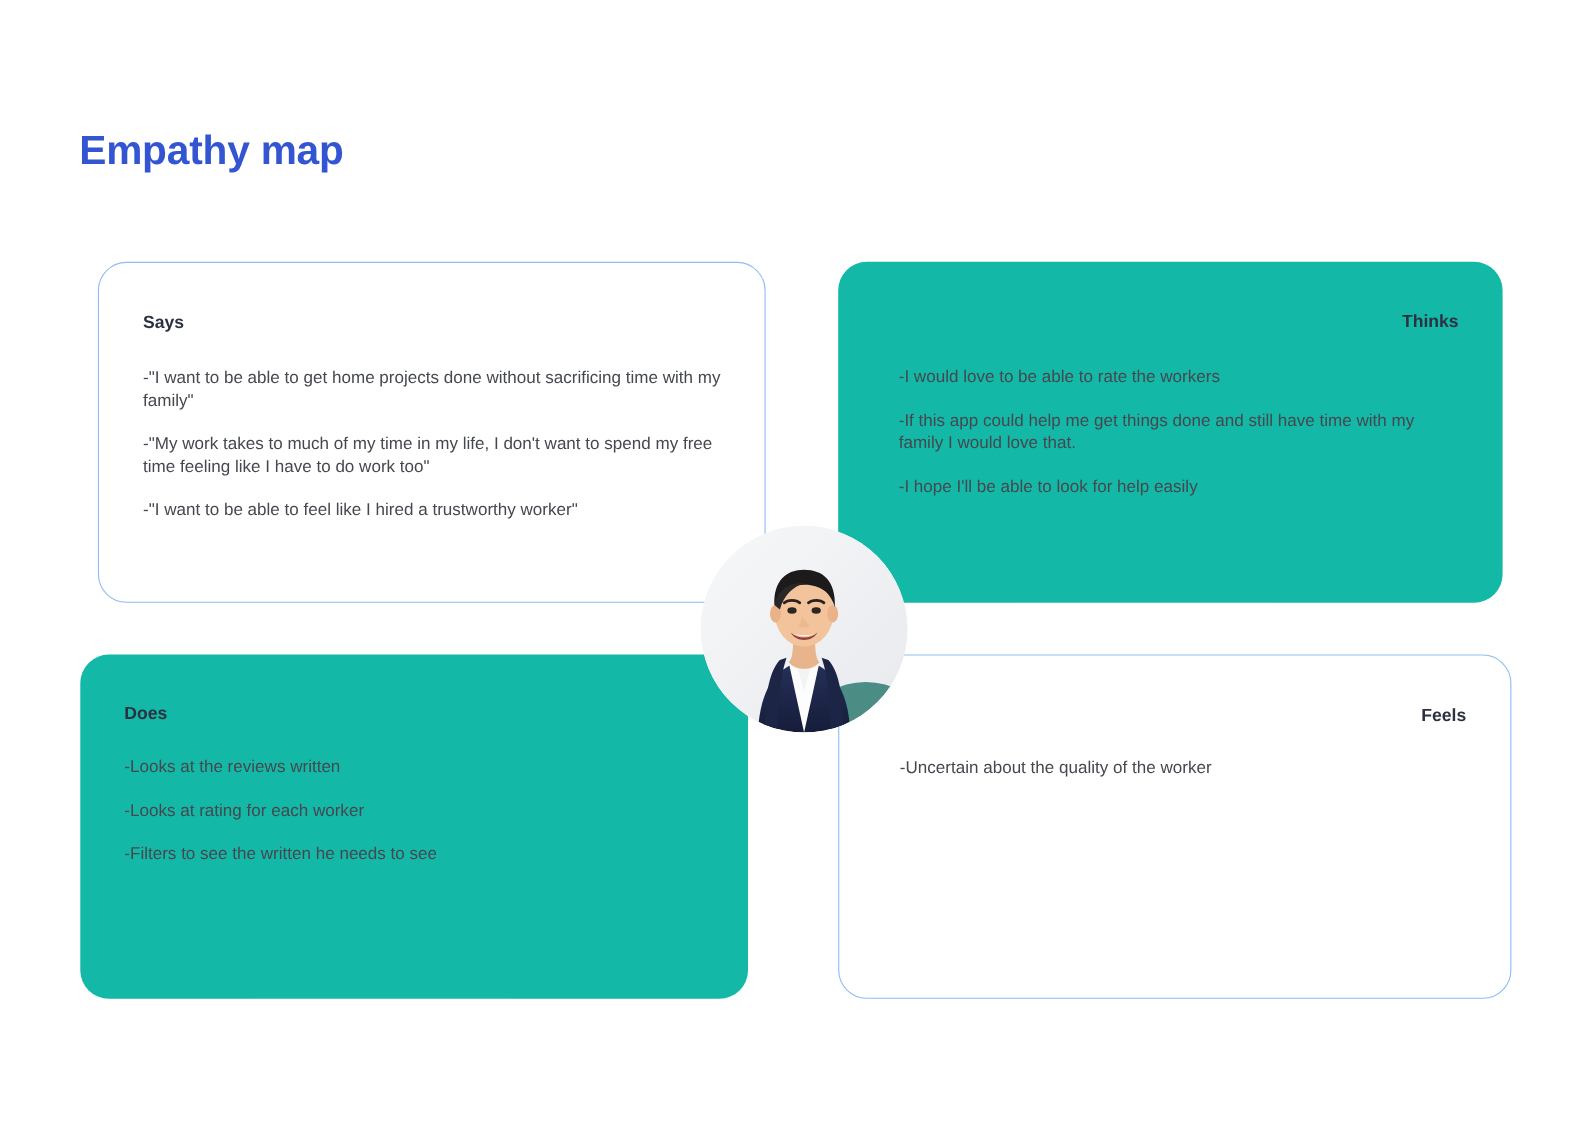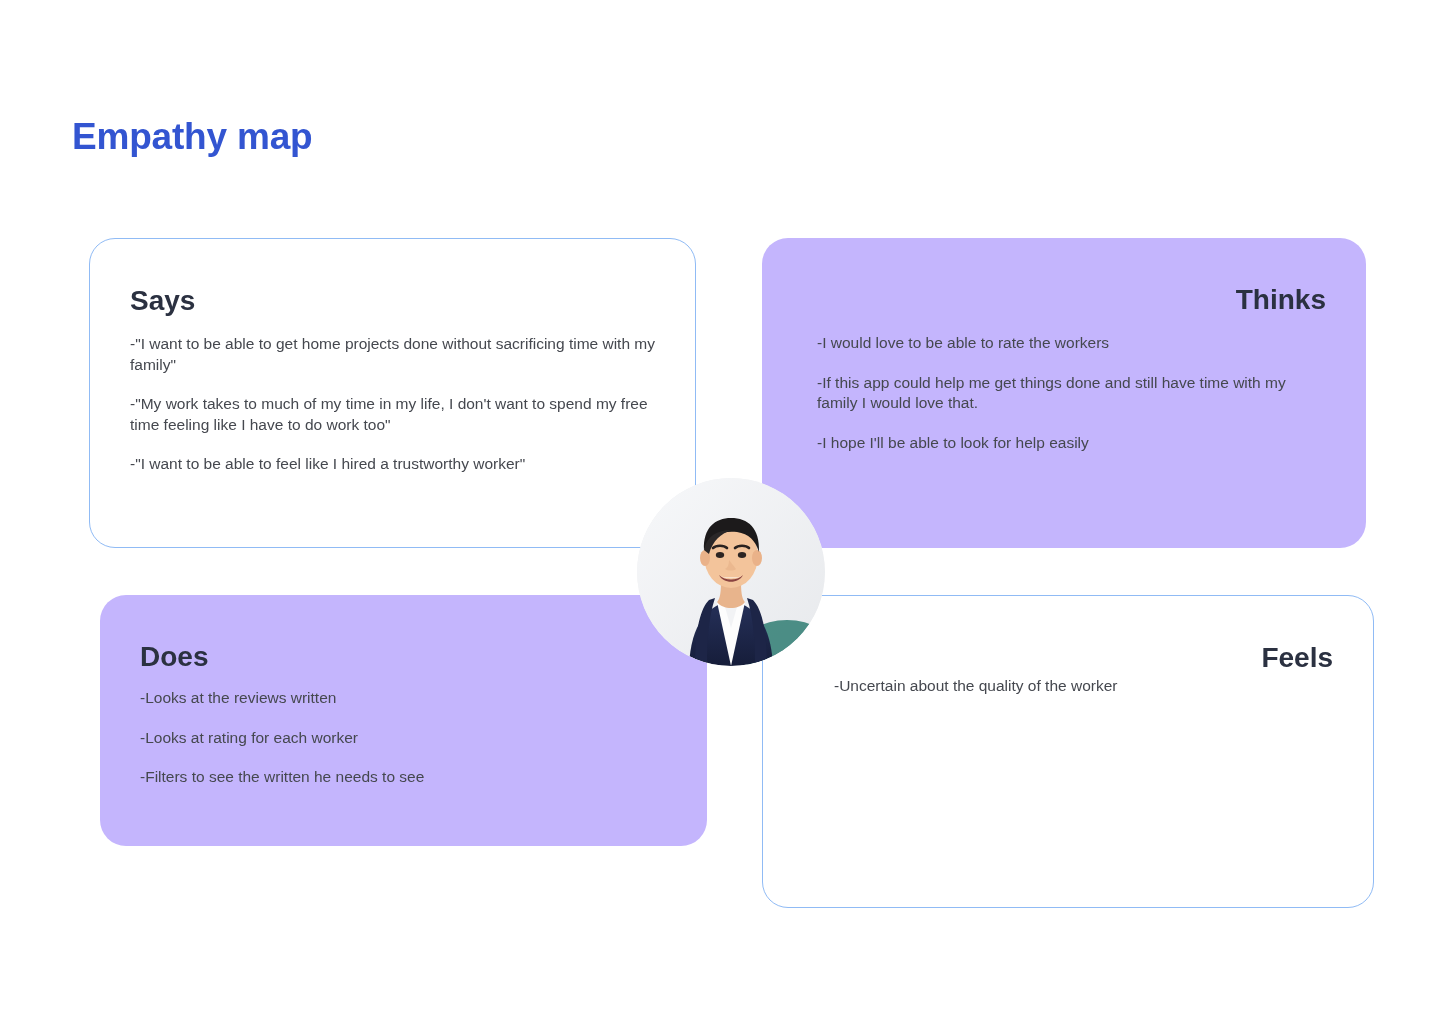--- a/index.html
+++ b/index.html
@@ -28,49 +28,49 @@
   .quadrant {
     position: absolute;
     box-sizing: border-box;
     border-radius: 26px;
   }
   .quadrant.light {
     background: #ffffff;
     border: 1.3px solid #90bbf5;
   }
   .quadrant.filled {
-    background: #c4b5fd;
+    background: #14b8a6;
     border: none;
   }
 
   #quadrant-says   { left: 89px;  top: 238px; width: 607px; height: 310px; }
   #quadrant-thinks { left: 762px; top: 238px; width: 604px; height: 310px; }
-  #quadrant-does   { left: 100px;  top: 595px; width: 607px; height: 251px; text-decoration: underline; }
+  #quadrant-does   { left: 73px;  top: 595px; width: 607px; height: 313px; text-decoration: underline; }
   #quadrant-feels  { left: 762px; top: 595px; width: 612px; height: 313px; }
 
   .q-heading {
     position: absolute;
-    font-size: 28px;
+    font-size: 16px;
     font-weight: bold;
     color: #2b3141;
     white-space: nowrap;
   }
   .q-heading.left  { left: 40px;  top: 46px; }
   .q-heading.right { right: 40px; top: 46px; }
 
   .q-body {
     position: absolute;
     left: 40px;
     right: 40px;
     top: 95px;
   }
   #quadrant-thinks .q-body,
   #quadrant-feels  .q-body { left: 55px; right: 70px; }
   #quadrant-does   .q-body { top: 93px; }
-  #quadrant-feels  .q-body { top: 80px; margin-left: 16px; }
+  #quadrant-feels  .q-body { top: 93px; }
 
   .q-line {
     font-size: 15.5px;
     line-height: 20.5px;
     color: #45484f;
     margin: 0 0 19px 0;
   }
   .q-line:last-child { margin-bottom: 0; }
 
   #persona-avatar {

